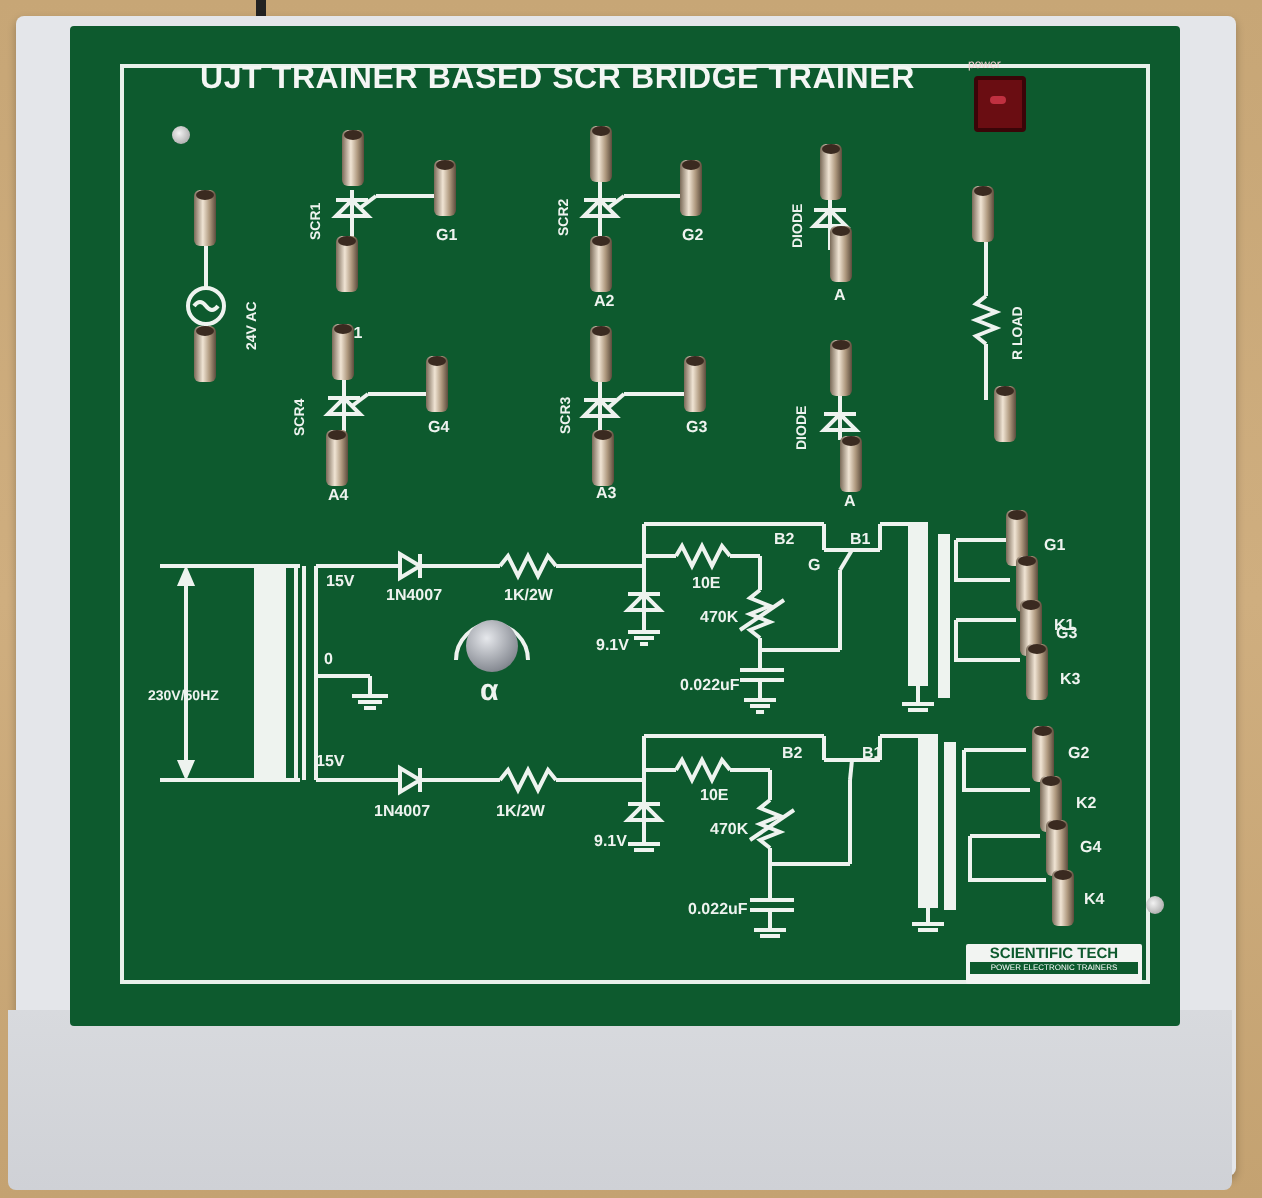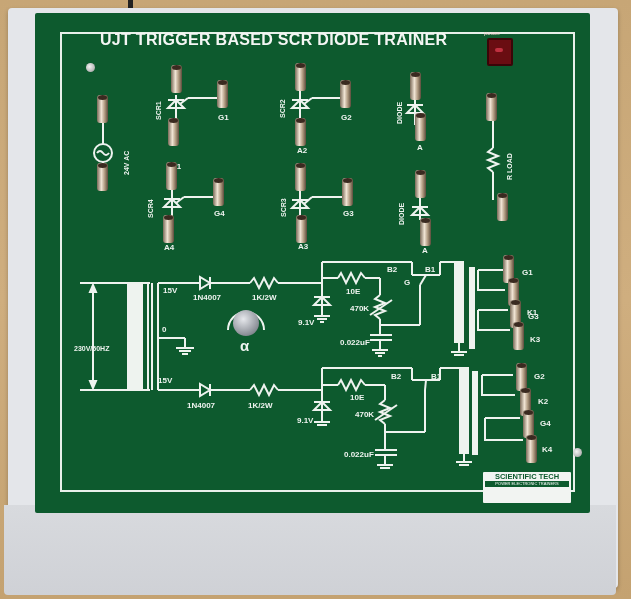--- a/index.html
+++ b/index.html
@@ -15,35 +15,35 @@
   .power-switch{position:absolute;left:487px;top:38px;width:22px;height:24px;background:#6a0d12;border:2px solid #3a0508;border-radius:2px;cursor:pointer;}
   .power-switch::after{content:"";position:absolute;left:6px;top:8px;width:8px;height:4px;background:#c03040;border-radius:2px;}
   .screw{position:absolute;width:9px;height:9px;border-radius:50%;background:radial-gradient(circle at 40% 40%,#f2f2f2,#999);}
   .socket{position:absolute;width:11px;height:28px;background:linear-gradient(90deg,#7a6a58,#f0e4d4 40%,#b09a80 70%,#5c4c3c);border-radius:3px;cursor:pointer;}
   .socket::before{content:"";position:absolute;left:1px;top:0;width:9px;height:5px;background:#3a2a20;border-radius:50%;}
   .lbl{position:absolute;color:#eef3ef;font-weight:bold;font-size:8px;white-space:nowrap;}
   .vlbl{position:absolute;color:#eef3ef;font-weight:bold;font-size:7px;white-space:nowrap;transform:rotate(-90deg);transform-origin:left top;}
   svg.schem{position:absolute;left:0;top:0;}
   .knob{position:absolute;left:233px;top:310px;width:26px;height:26px;border-radius:50%;background:radial-gradient(circle at 40% 35%,#e6e8ec,#8a8e96 70%,#5a5e66);cursor:grab;}
   .alpha{position:absolute;left:240px;top:337px;color:#eef3ef;font-size:15px;font-weight:bold;}
-  .brand{position:absolute;left:483px;top:472px;width:88px;height:31px;background:#f2f4f2;border-radius:1px;text-align:center;}
+  .brand{position:absolute;left:483px;top:472px;width:88px;height:20px;background:#f2f4f2;border-radius:1px;text-align:center;}
   .brand-name{display:block;color:#0d5a2e;font-size:7.5px;font-weight:bold;line-height:9px;}
   .brand-sub{display:block;background:#0d5a2e;color:#fff;font-size:4px;margin:0 2px;line-height:6px;}
 </style>
 </head>
 <body>
 
 <div class="table-bg"></div>
 <div class="cable"></div>
 <div class="case"></div>
 <div class="case-front"></div>
 <div class="panel"></div>
 <div class="frame"></div>
 
-<div class="title">UJT TRIGGER BASED SCR DIODE TRAINER</div>
+<div class="title">UJT TRAINER BASED SCR BRIDGE TRAINER</div>
 <div class="power-label">power</div>
 <div class="power-switch"></div>
 
 <div class="screw" style="left:86px;top:63px"></div>
 <div class="screw" style="left:573px;top:448px"></div>
 
 <svg class="schem" width="631" height="599">
   <g stroke="#eef3ef" stroke-width="2" fill="none">
 
     <circle cx="103" cy="153" r="9"></circle>

